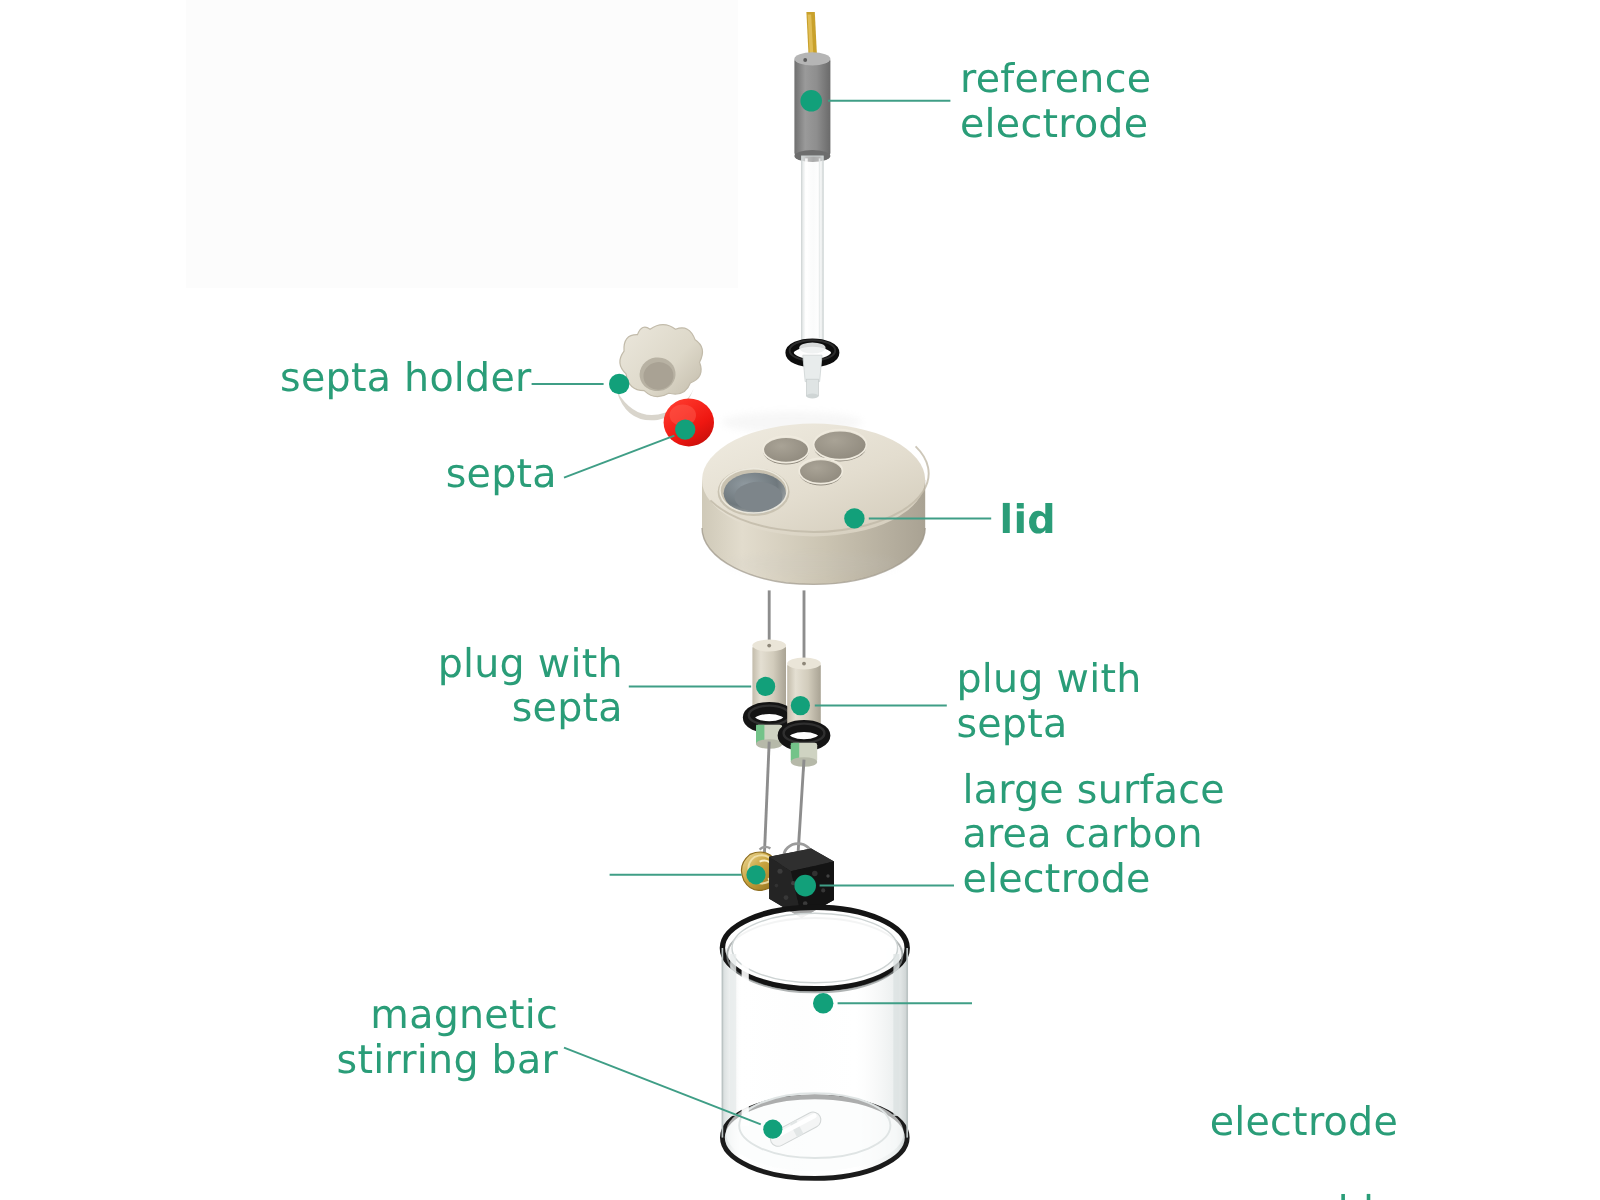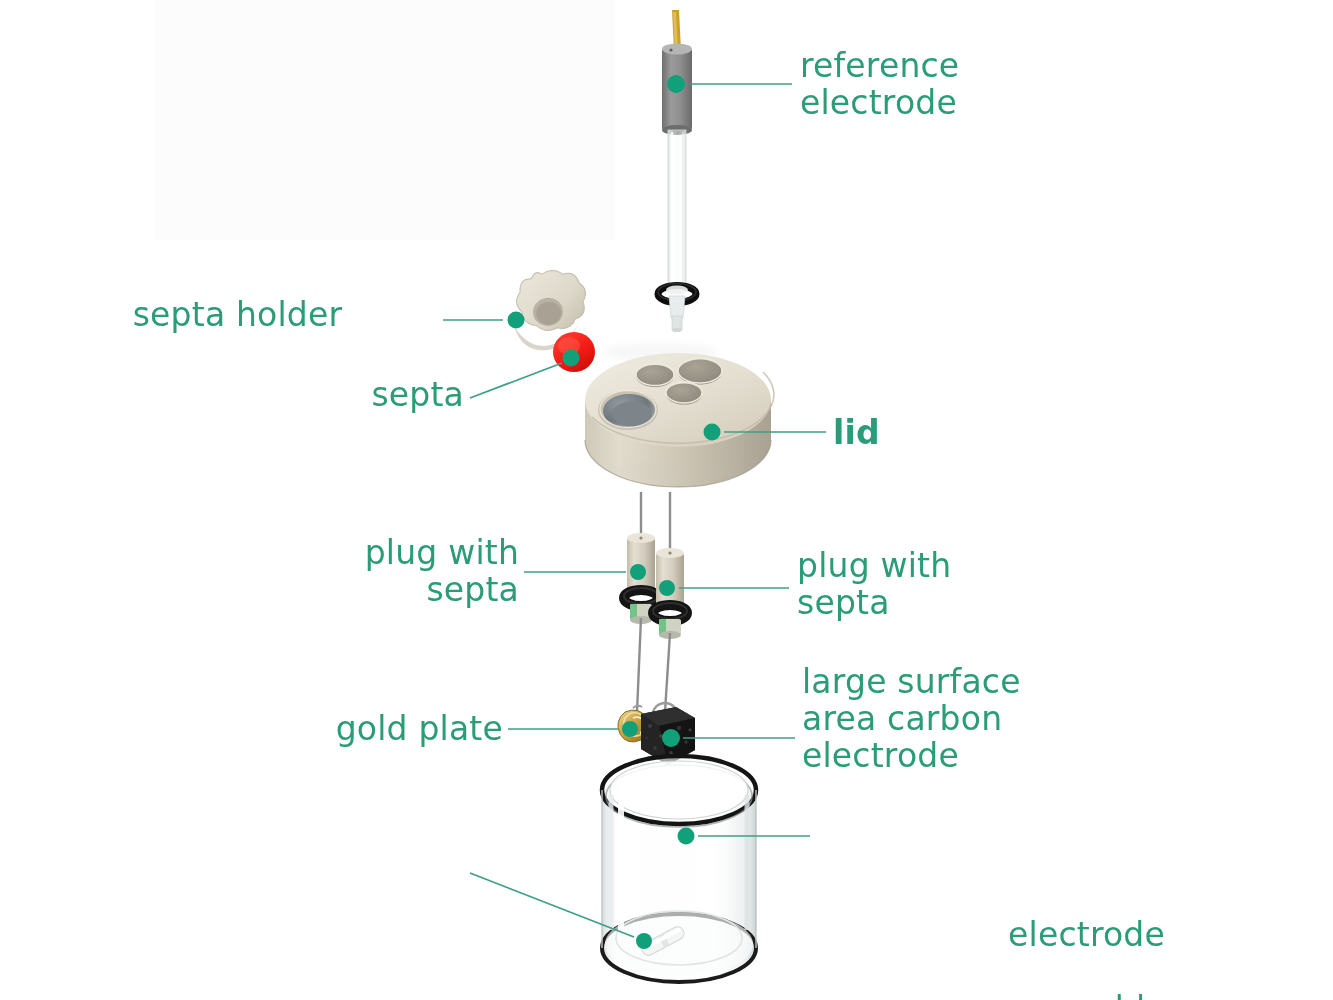--- a/index.html
+++ b/index.html
@@ -319,39 +319,40 @@
       <circle cx="630" cy="729" r="8"></circle>
       <circle cx="671" cy="738" r="9"></circle>
       <circle cx="686" cy="836" r="8.5"></circle>
       <circle cx="644" cy="941" r="8"></circle>
     </g>
   </svg>
 
   <div class="label left-al" style="left:800px; top:48px;">reference
 electrode</div>
 
-  <div class="label right-al" style="left:16px; top:297px; width:443px;text-align:center;">septa holder</div>
+  <div class="label right-al" style="left:0px; top:297px; width:443px;">septa holder</div>
 
   <div class="label right-al" style="left:0px; top:377px; width:464px;">septa</div>
 
   <div class="label left-al" style="left:833px; top:415px;font-weight:bold;">lid</div>
 
   <div class="label right-al" style="left:0px; top:535px; width:519px;">plug with
 septa</div>
 
   <div class="label left-al" style="left:797px; top:548px;">plug with
 septa</div>
 
-  <div class="label right-al" style="left:0px; top:711px; width:503px;">gold plate</div>
-
-  <div class="label left-al" style="left:802px; top:664px;">large surface
+
+  <div class="label left-al" style="left:802px; top:640px;">large surface
 area carbon
 electrode</div>
 
 
+  <div class="label right-al" style="left:0px; top:828px; width:465px;">magnetic
+stirring bar</div>
 
   <div class="label right-al" style="left:880px; top:880px; width:285px;">
     <div>electrode</div>
     <div>assembly</div>
     
   </div>
 
 </div>
 
 </body></html>

